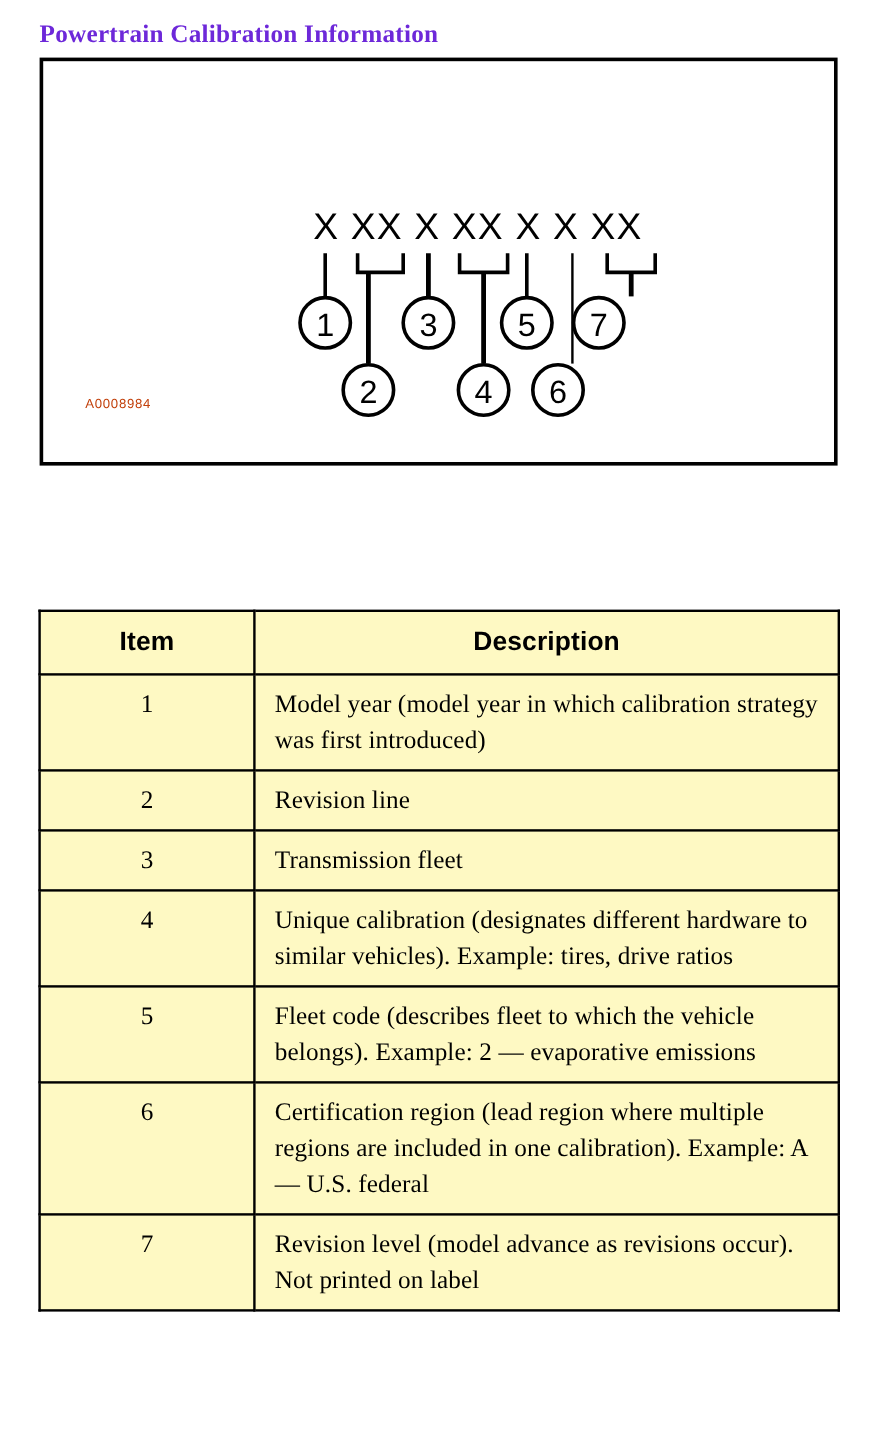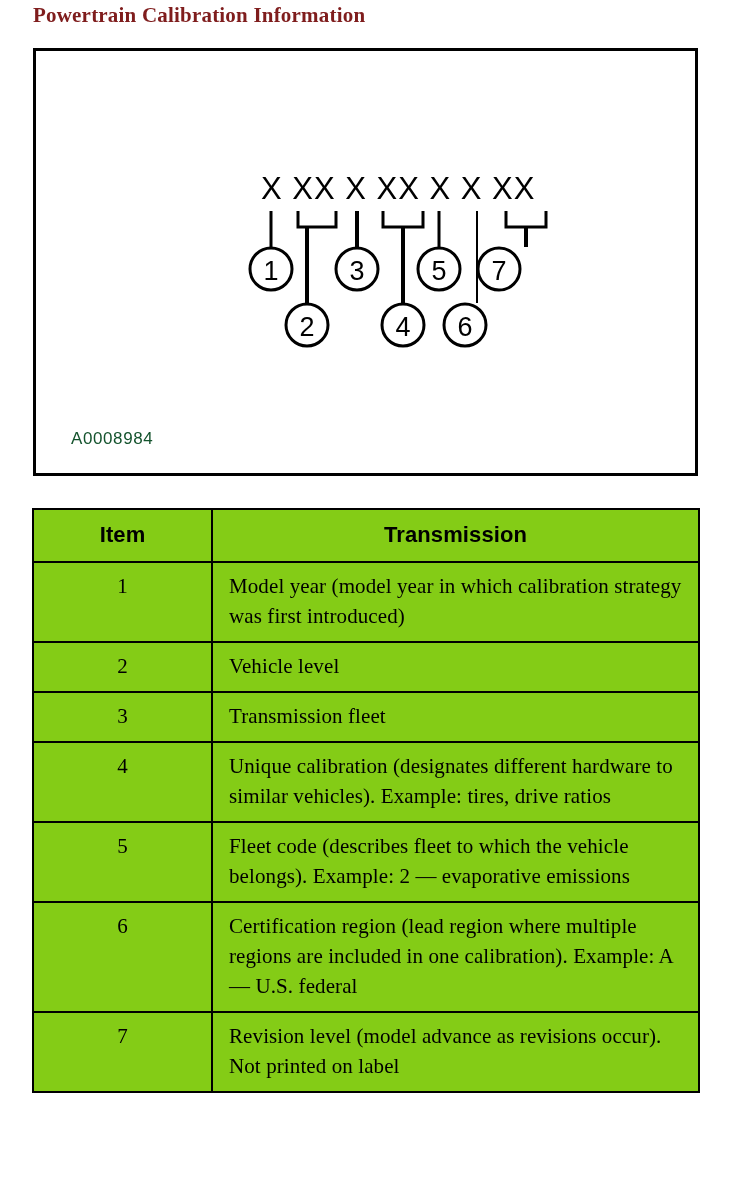--- a/index.html
+++ b/index.html
@@ -13,78 +13,78 @@
     position: relative;
     overflow: hidden;
     font-family: "Liberation Serif", serif;
     color: #000000;
   }
 
   
   #page-title {
     position: absolute;
     left: 33px;
-    top: 2px;
+    top: 15px;
     font-family: "Liberation Serif", serif;
     font-weight: bold;
     font-size: 21px;
     line-height: 26px;
     letter-spacing: 0.2px;
     white-space: nowrap;
-    color: #7f1d1d;
+    color: #6d28d9;
   }
 
   
   #figure-panel {
     position: absolute;
     left: 33px;
     top: 48px;
     width: 665px;
-    height: 428px;
+    height: 340px;
     border: 3px solid #000000;
     box-sizing: border-box;
     background: #ffffff;
   }
   #figure-svg {
     position: absolute;
     left: 0;
     top: 0;
     width: 665px;
     height: 428px;
     display: block;
   }
   #figure-id {
     position: absolute;
     left: 35px;
-    bottom: 24px;
+    bottom: 42px;
     font-family: "Liberation Sans", sans-serif;
-    font-size: 17px;
+    font-size: 11px;
     letter-spacing: 0.6px;
-    color: #14532d;
+    color: #c2410c;
     white-space: nowrap;
   }
 
   
   #info-table {
     position: absolute;
     left: 32px;
     top: 508px;
     width: 666px;
     border-collapse: collapse;
     table-layout: fixed;
     background: #ffffff;
   }
   #info-table col.col-item { width: 179px; }
   #info-table col.col-desc { width: 487px; }
 
   #info-table th,
   #info-table td {
     border: 2px solid #000000;
     vertical-align: top;
-    background: #84cc16;
+    background: #fef9c3;
   }
 
   #info-table thead th {
     font-family: "Liberation Sans", sans-serif;
     font-weight: bold;
     font-size: 22px;
     line-height: 26px;
     text-align: center;
     padding: 12px 6px 13px 6px;
     letter-spacing: 0.1px;
@@ -179,31 +179,31 @@
 </div>
 
 <table id="info-table">
   <colgroup>
     <col class="col-item">
     <col class="col-desc">
   </colgroup>
   <thead>
     <tr>
       <th>Item</th>
-      <th>Transmission</th>
+      <th>Description</th>
     </tr>
   </thead>
   <tbody id="table-body">
     <tr>
       <td class="cell-item">1</td>
       <td class="cell-desc">Model year (model year in which calibration strategy was first introduced)</td>
     </tr>
     <tr>
       <td class="cell-item">2</td>
-      <td class="cell-desc">Vehicle level</td>
+      <td class="cell-desc">Revision line</td>
     </tr>
     <tr>
       <td class="cell-item">3</td>
       <td class="cell-desc">Transmission fleet</td>
     </tr>
     <tr>
       <td class="cell-item">4</td>
       <td class="cell-desc">Unique calibration (designates different hardware to similar vehicles). Example: tires, drive ratios</td>
     </tr>
     <tr>

